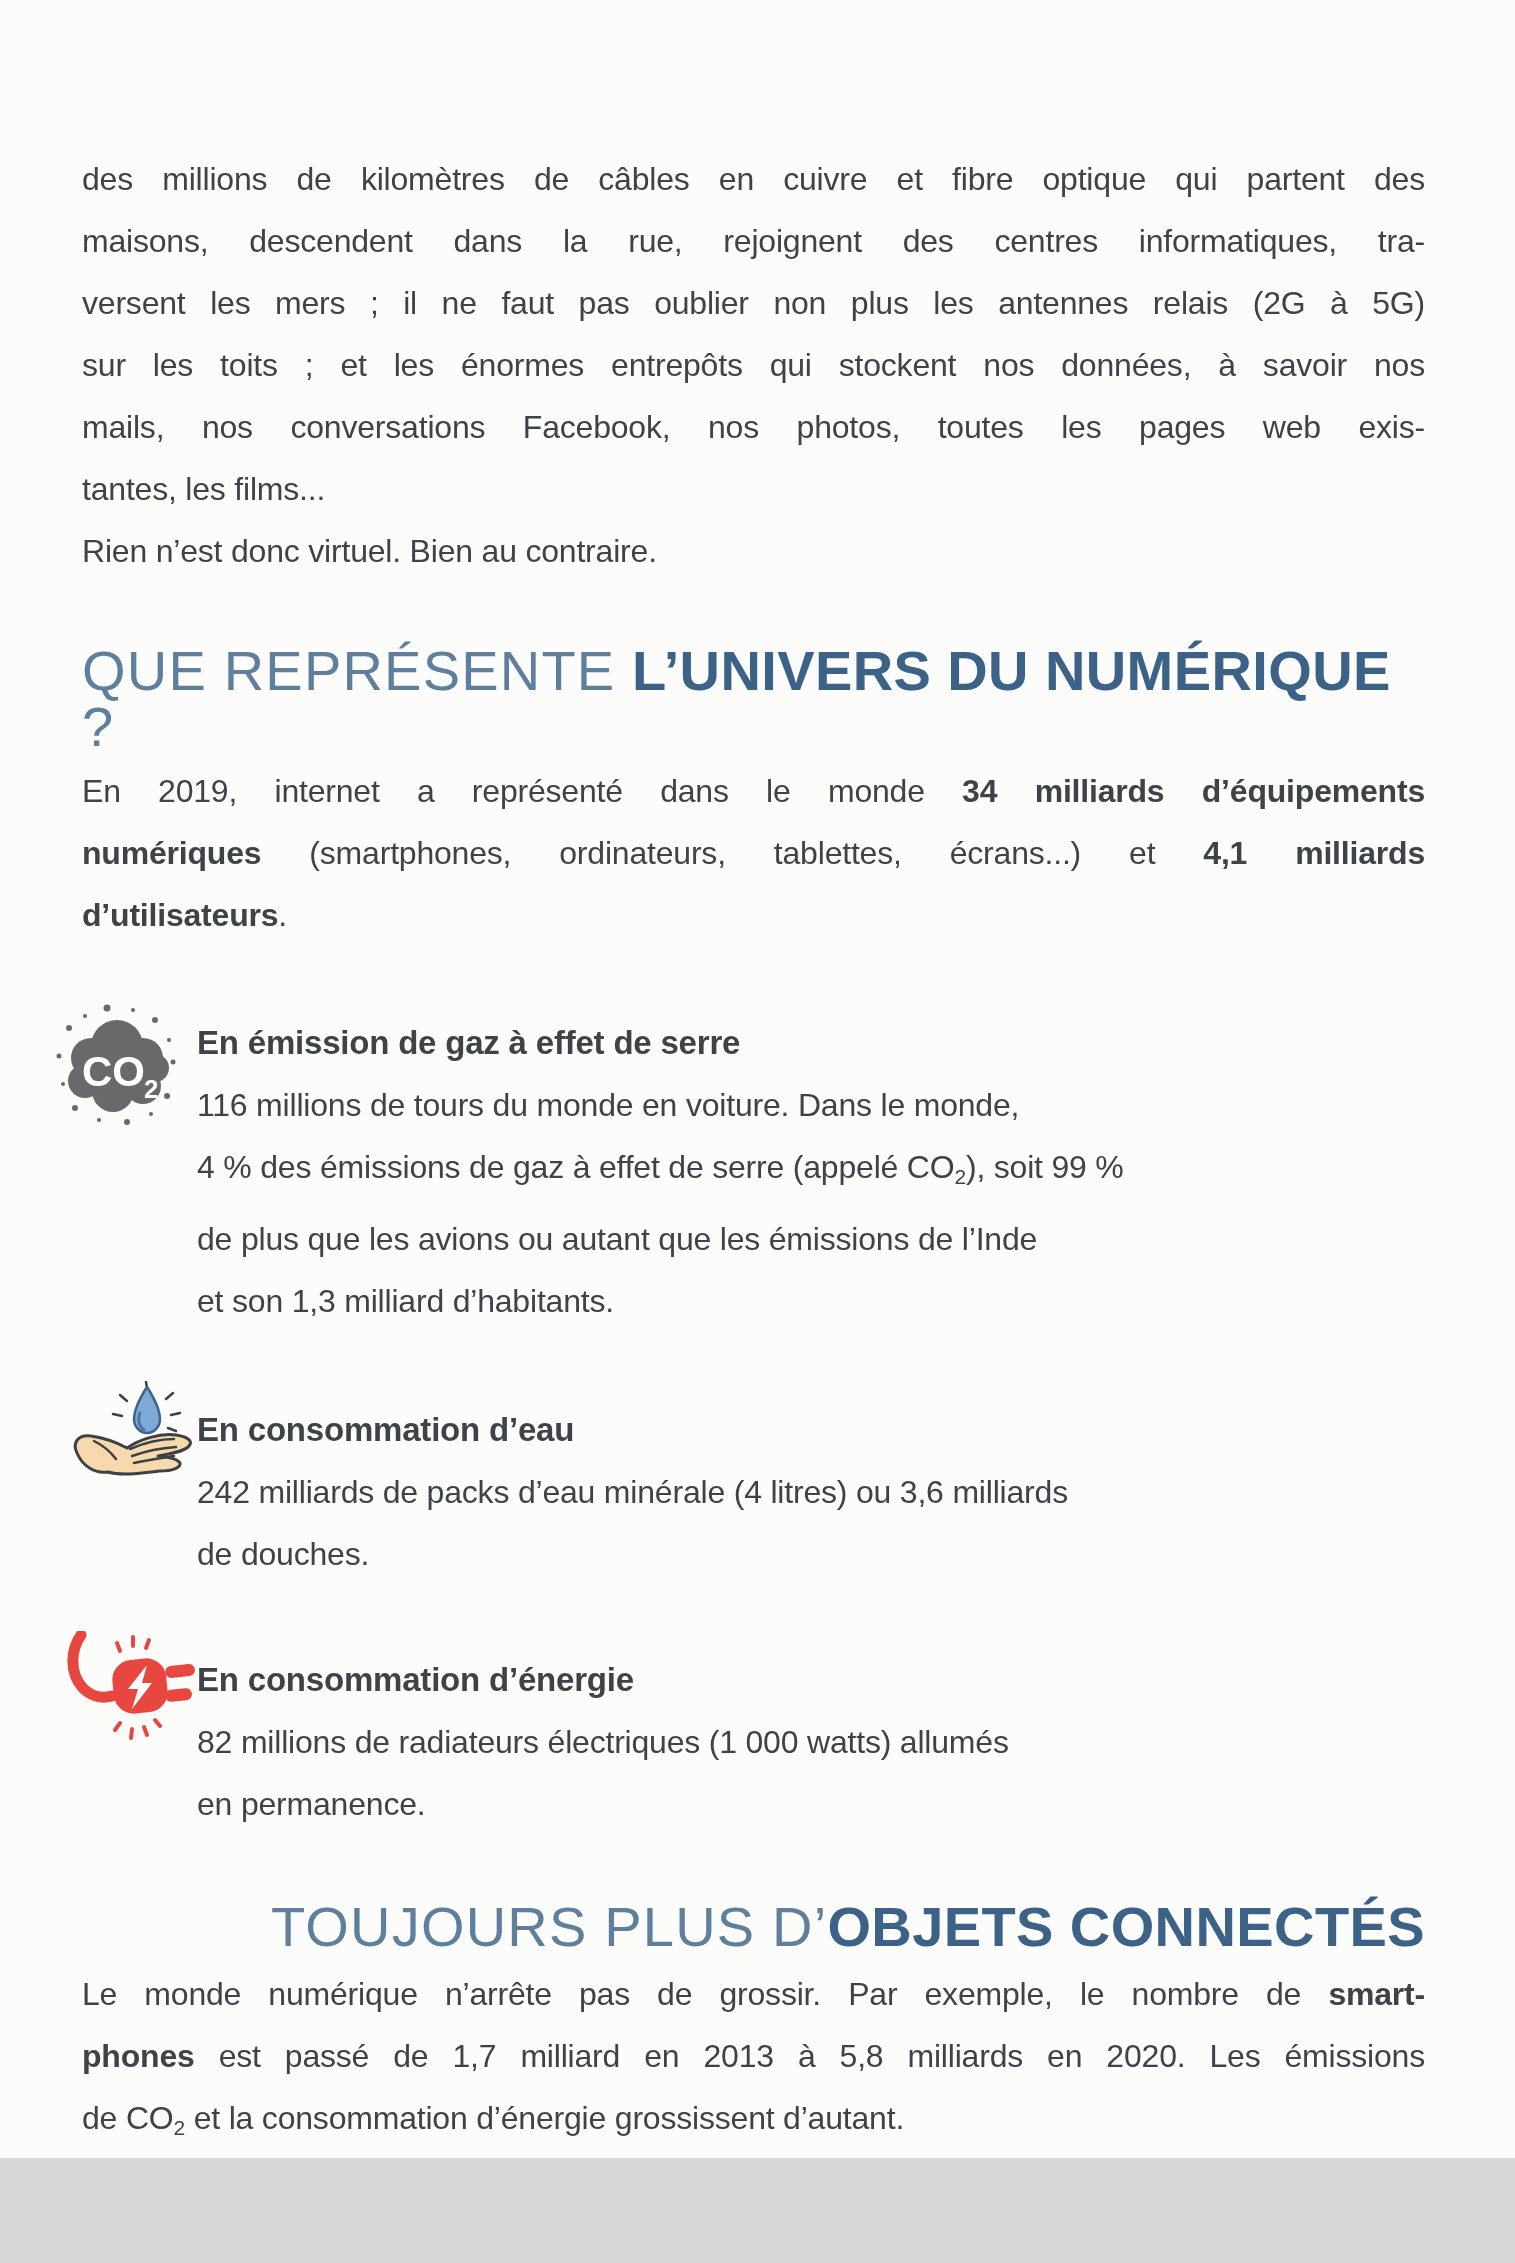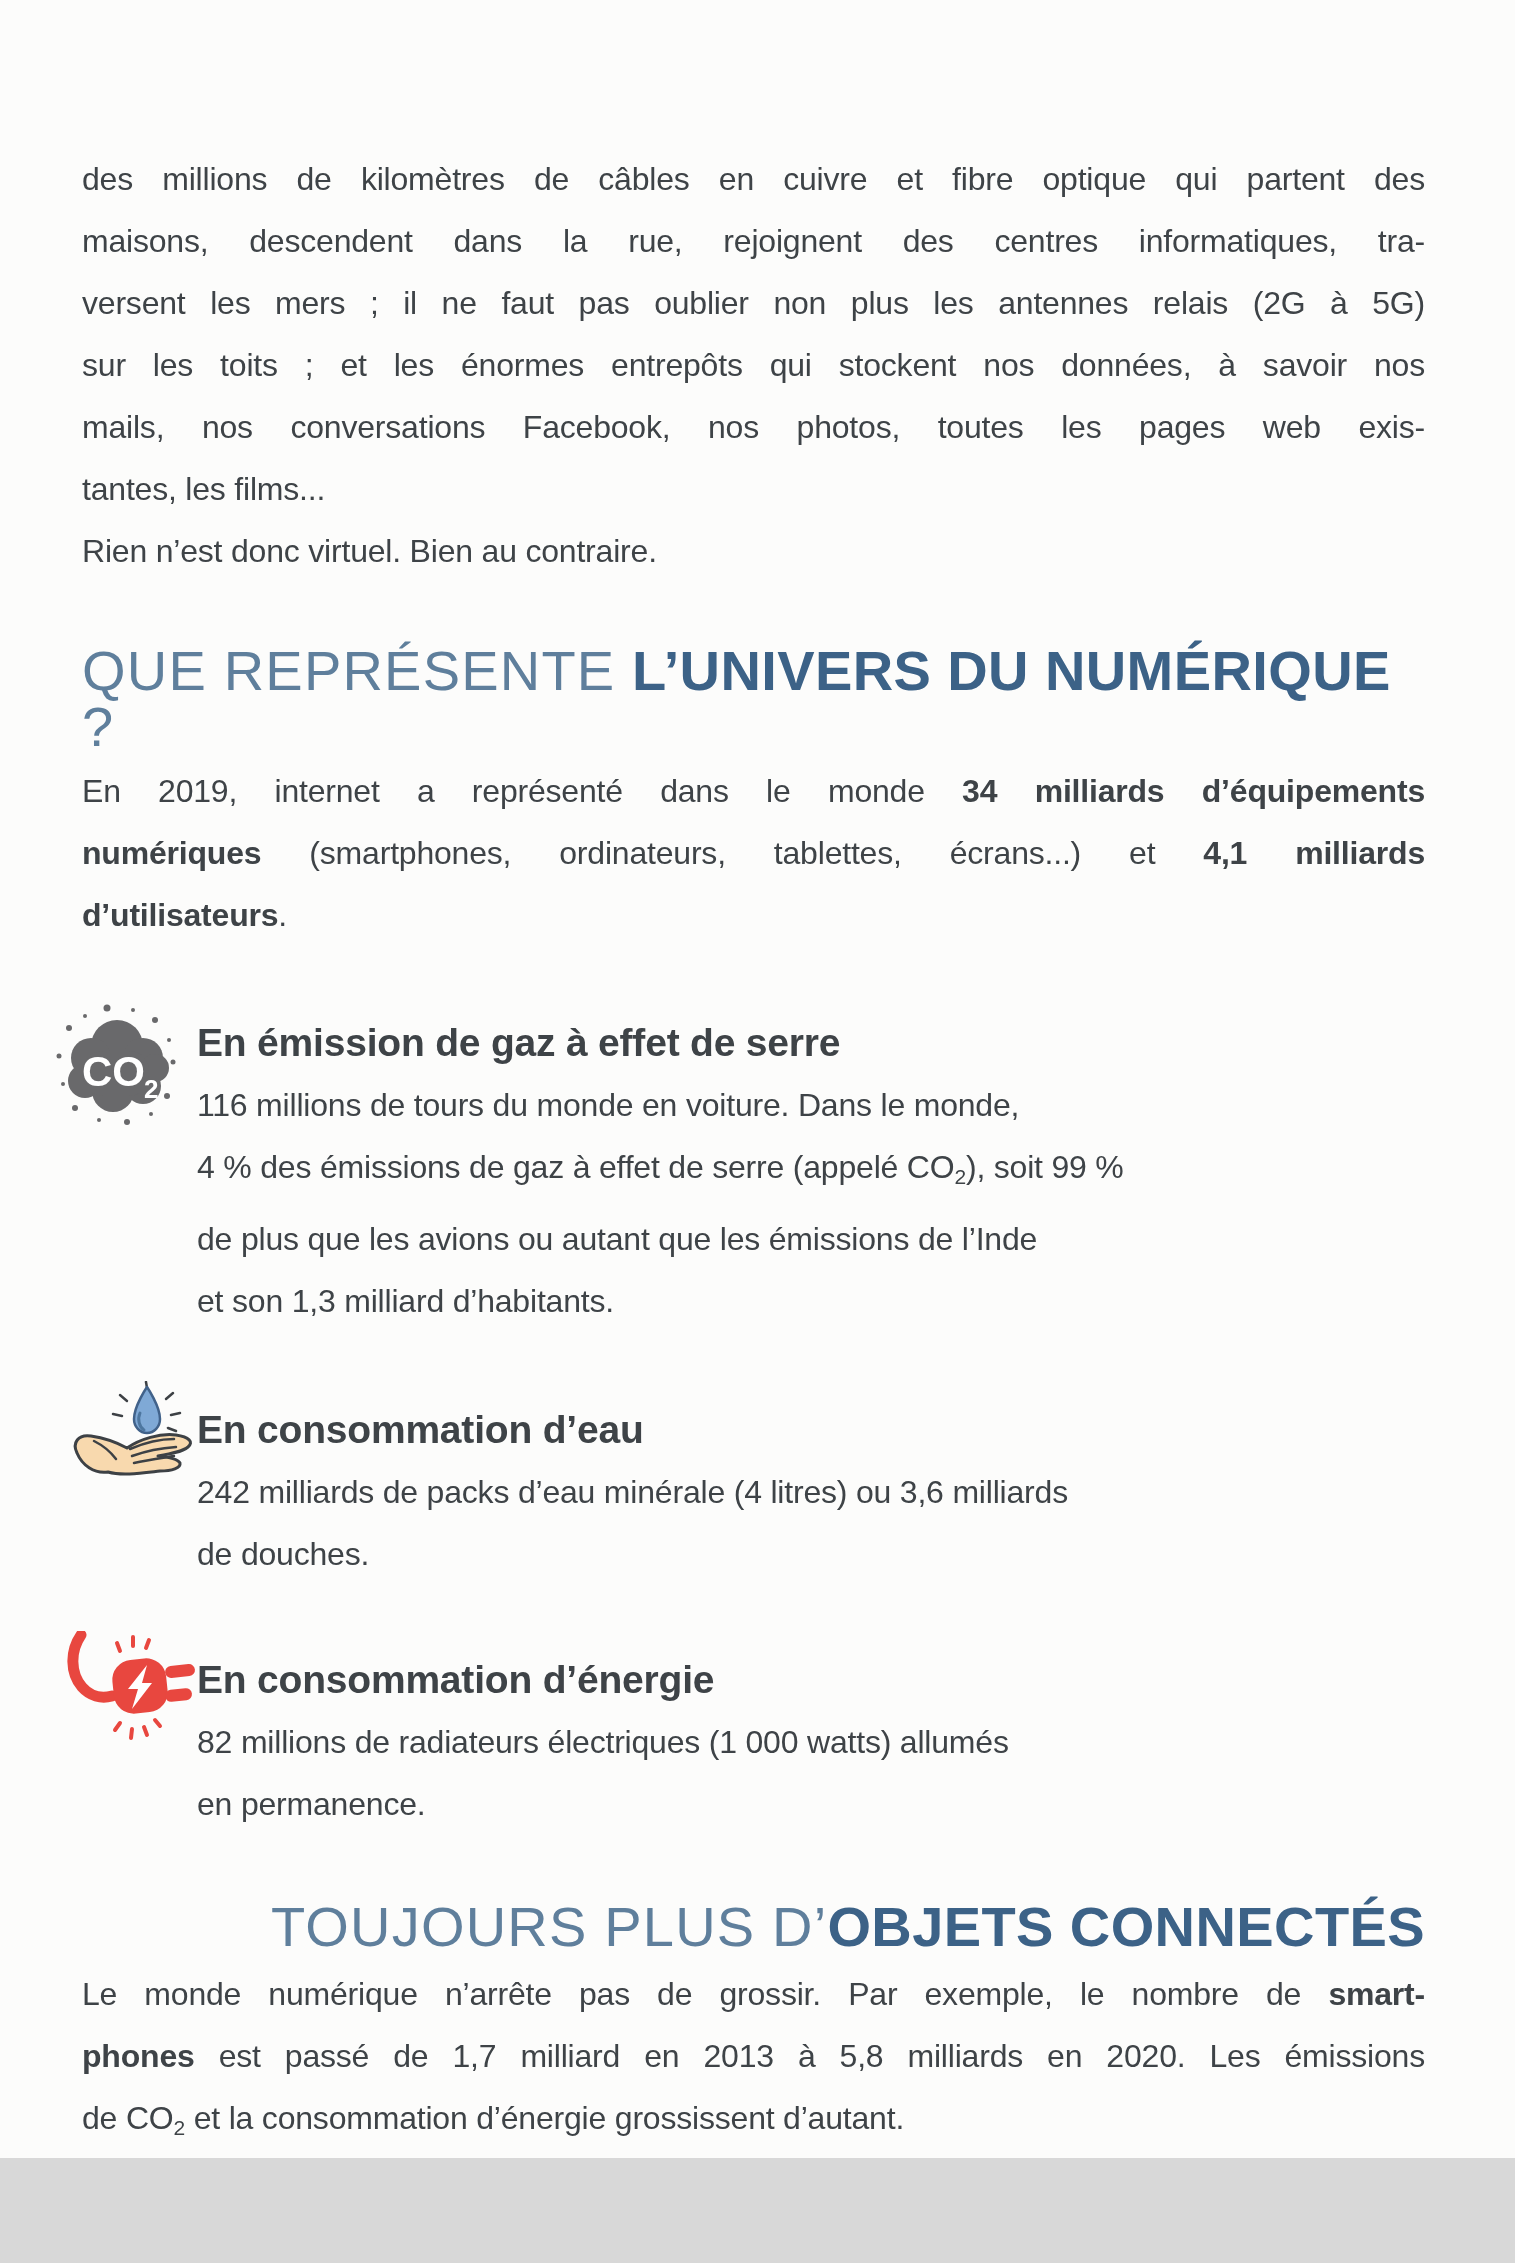--- a/index.html
+++ b/index.html
@@ -27,21 +27,21 @@
   #fact-eau { margin-top:67px; }
   #fact-energie { margin-top:64px; }
   #heading-objets { margin-top:64px;text-align:right; }
   #para-objets { margin-top:8px; }
   .fact-icon { width:115px; flex:none; position:relative; }
   .fact-icon svg { position:absolute; }
   #fact-co2 .fact-icon svg { left:-27px; top:-16px; }
   #fact-eau .fact-icon svg { left:-12px; top:-18px; }
   #fact-energie .fact-icon svg { left:-17px; top:-18px; }
   .fact-body { flex:1; min-width:0; }
-  .fact-title { font-size:39px; line-height:62px; font-weight:700; letter-spacing:-0.2px; }
+  .fact-title { font-size:33px; line-height:62px; font-weight:700; letter-spacing:-0.2px; }
   .page-number {
     position:absolute; top:2172px; left:8px; width:100%;
     text-align:left; font-size:32px; line-height:36px; color:#464b4f;
   }
 </style>
 </head>
 <body>
 
 <div class="page">
   <div class="content">

